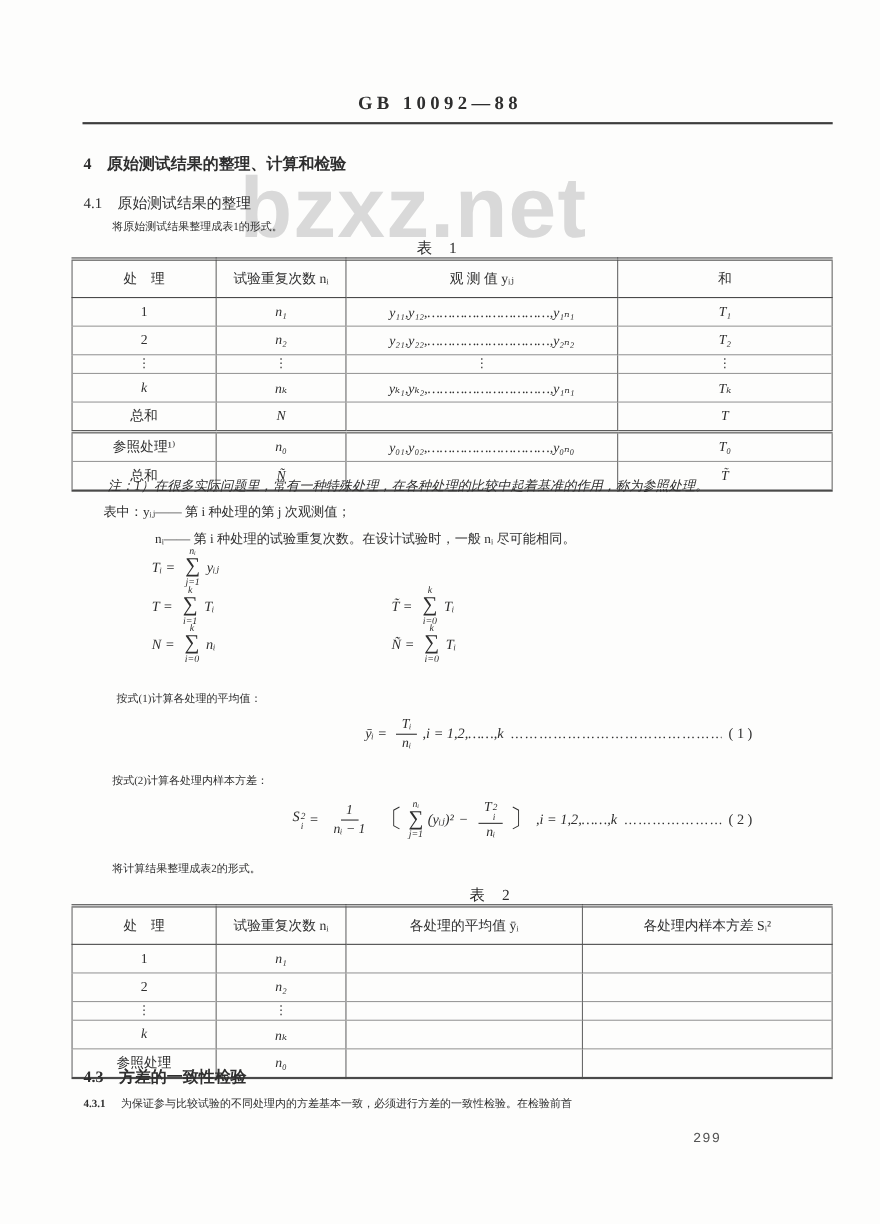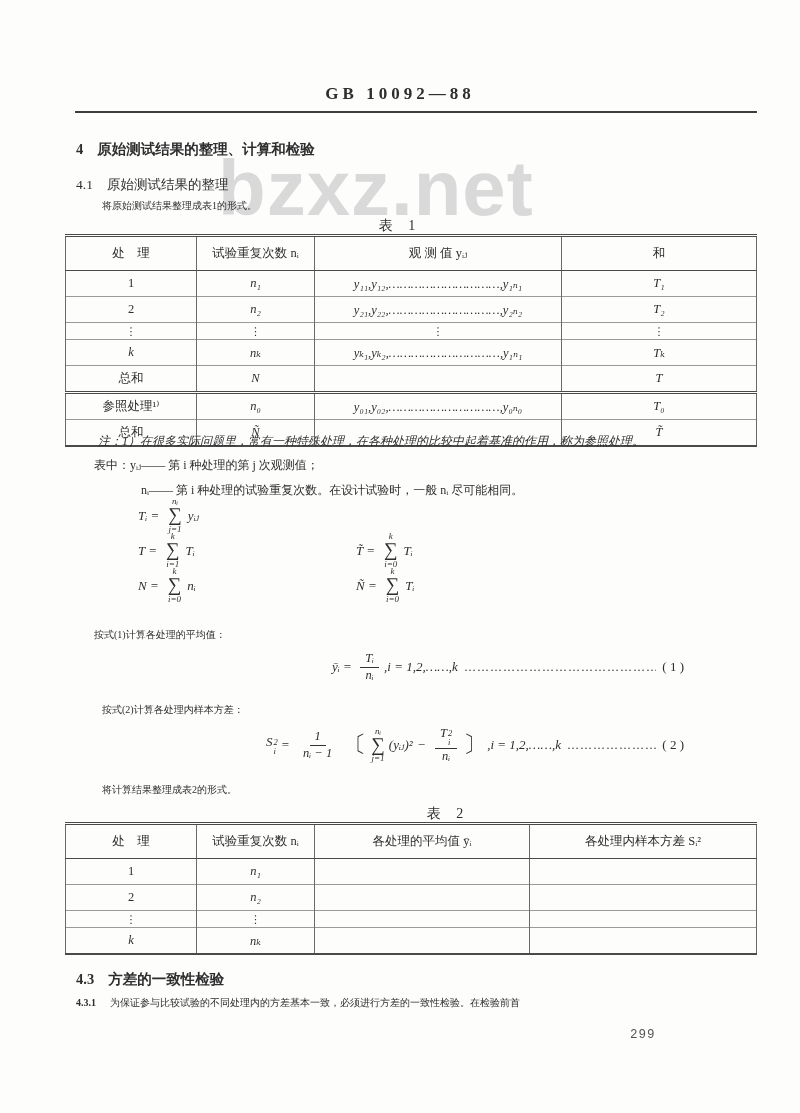--- a/index.html
+++ b/index.html
@@ -179,21 +179,21 @@
         <span class="sum">
             <span class="lim">k</span>
             <span class="sym">∑</span>
             <span class="lim">i=0</span>
           </span>
         <span class="rhs">Tᵢ</span>
       </span>
     </div>
   </div>
 
-  <div class="abs body-text" style="top:628px;left:94px;">按式(1)计算各处理的平均值：</div>
+  <div class="abs body-text" style="top:628px;left:106px;">按式(1)计算各处理的平均值：</div>
 
   <div class="abs eqrow" style="top:647px;left:332px;width:352px;height:40px;">
     <span class="mi">ȳᵢ</span>
     <span style="margin:0 4px;">=</span>
     <span class="frac">
         <span class="num">Tᵢ</span>
         <span class="den">nᵢ</span>
       </span>
     <span class="mi">,i = 1,2,……,k</span>
     <span class="dotsfill">……………………………………………………</span>
@@ -268,20 +268,26 @@
       <td>⋮</td>
       <td></td>
       <td></td>
     </tr>
     <tr>
       <td class="mi">k</td>
       <td>nₖ</td>
       <td></td>
       <td></td>
     </tr>
+    <tr>
+      <td>参照处理</td>
+      <td>n₀</td>
+      <td></td>
+      <td></td>
+    </tr>
   </tbody>
     </table>
 
   <div class="abs heading" style="top:970px;left:76px;">
     <span class="h-num">4.3</span><span>方差的一致性检验</span>
   </div>
 
   <div class="abs body-text" style="top:996px;left:76px;width:665px;">
     <span class="h-num" style="font-weight:bold;">4.3.1</span><span>为保证参与比较试验的不同处理内的方差基本一致，必须进行方差的一致性检验。在检验前首</span>
   </div>

